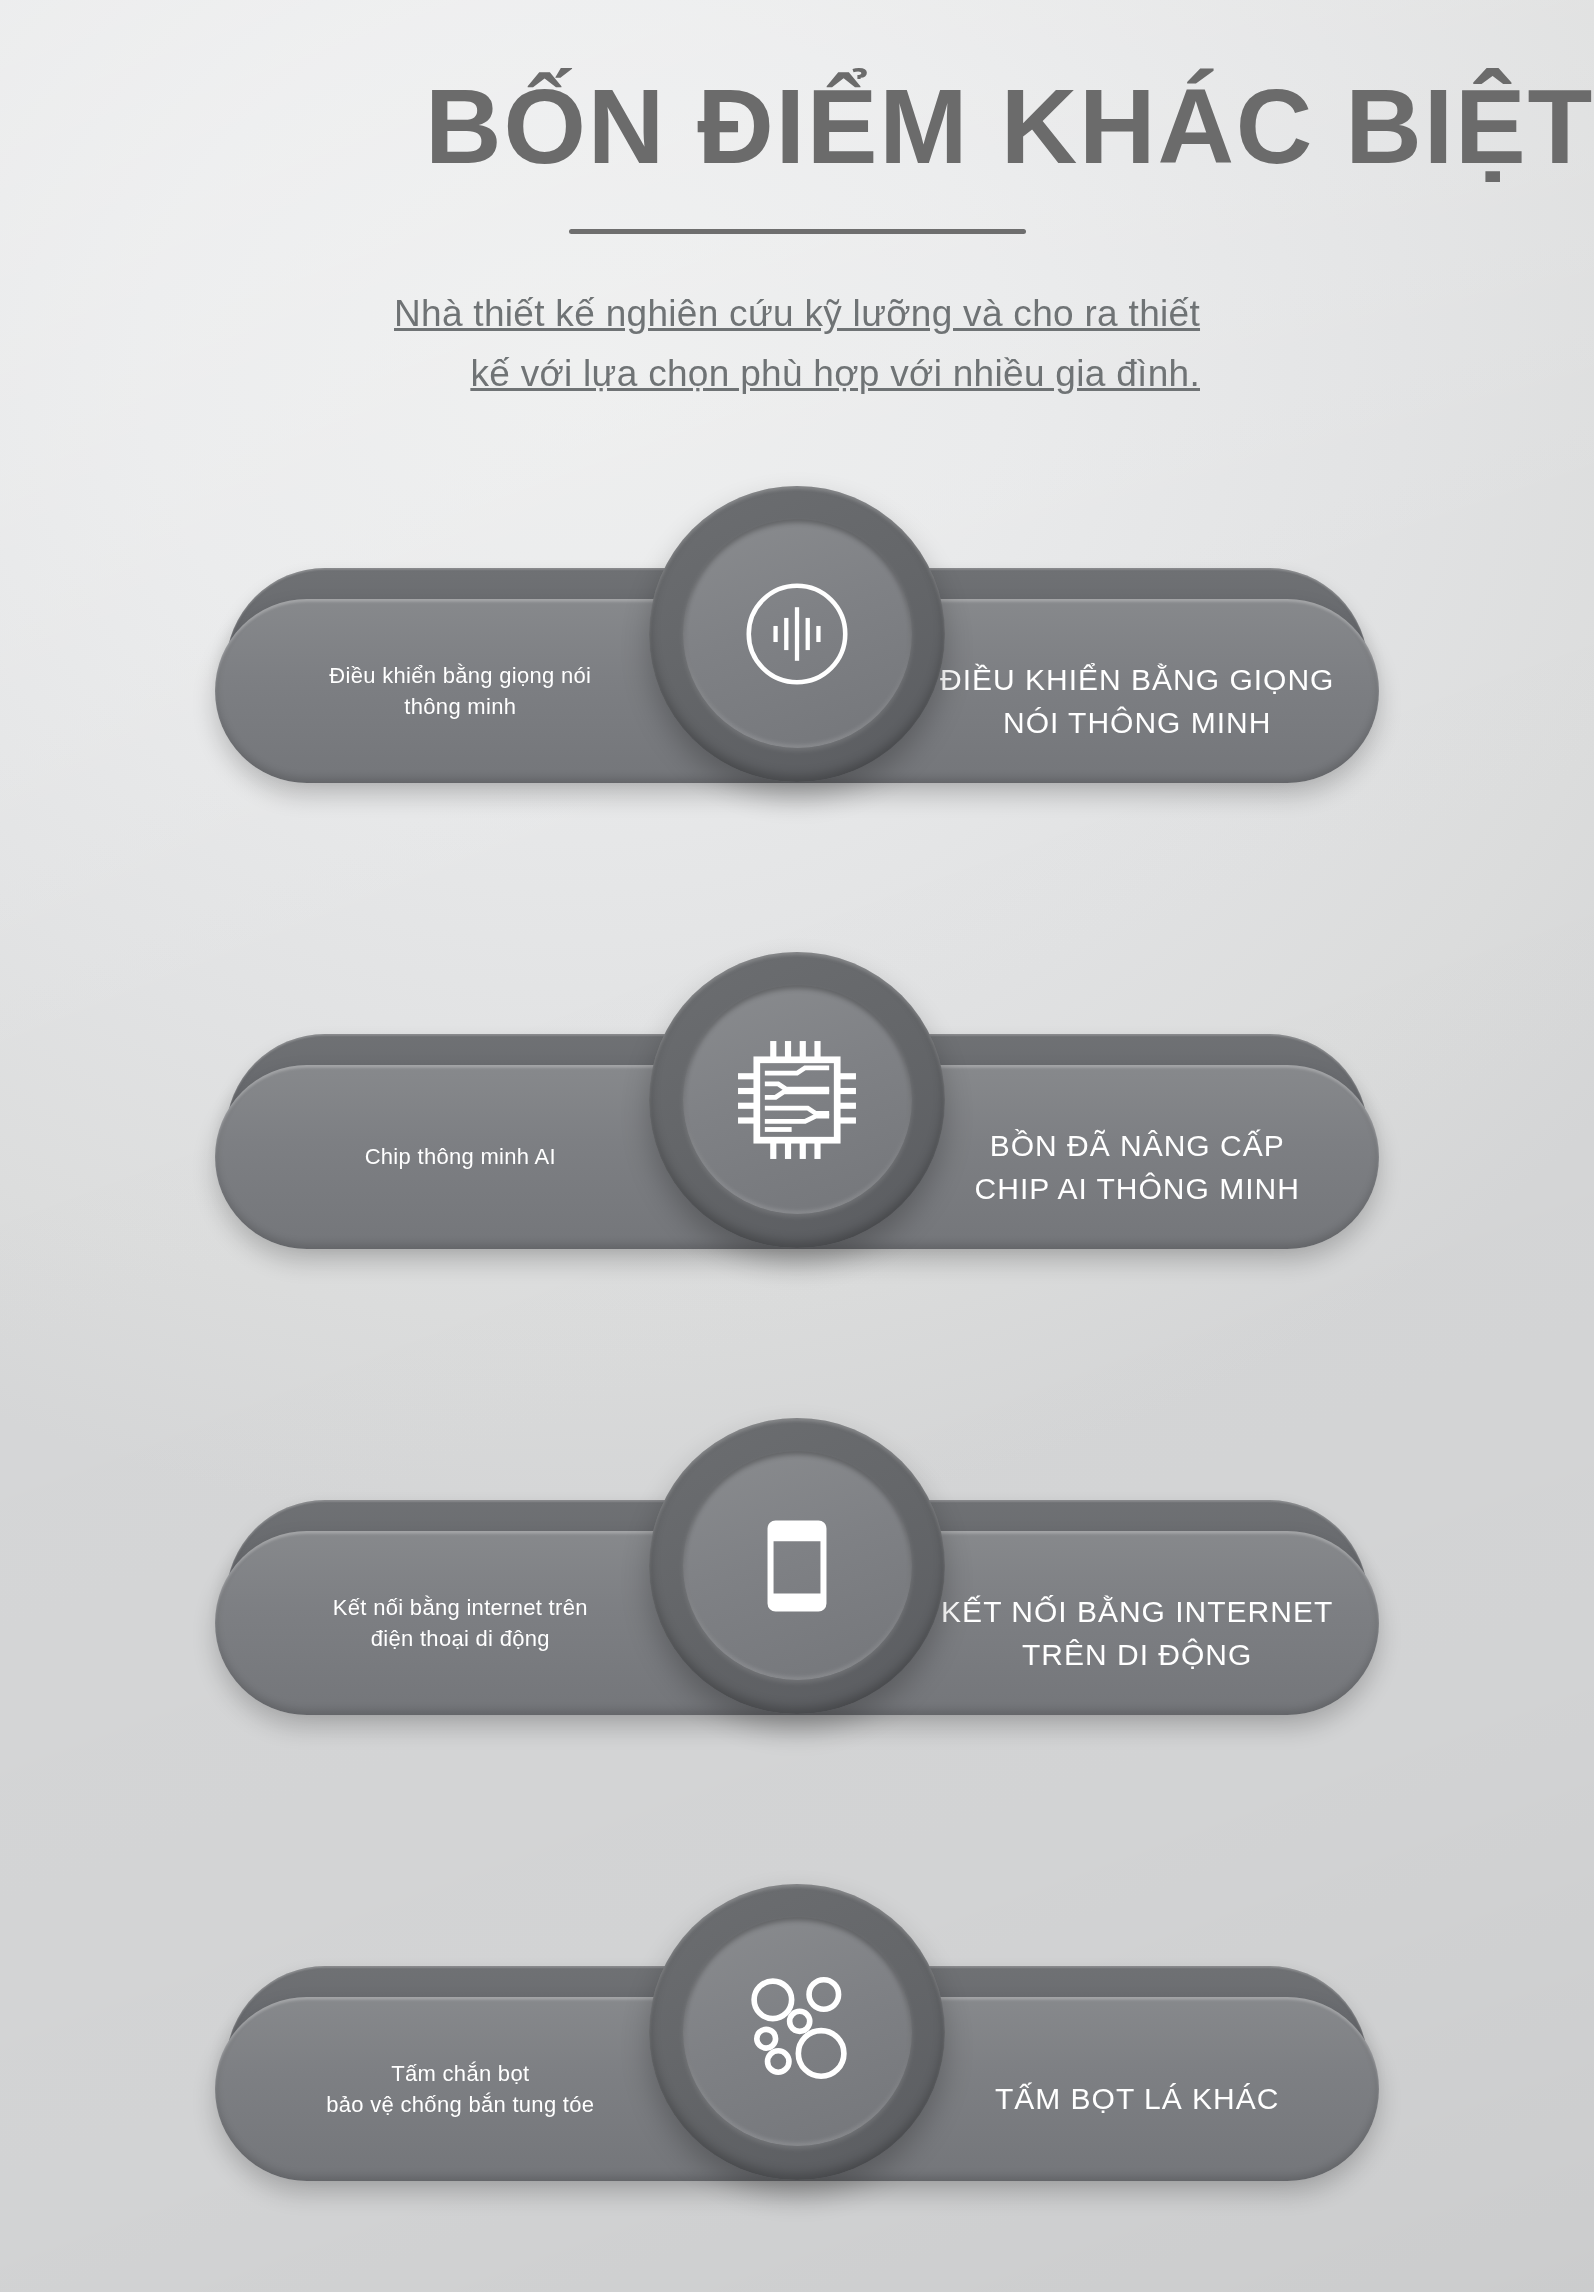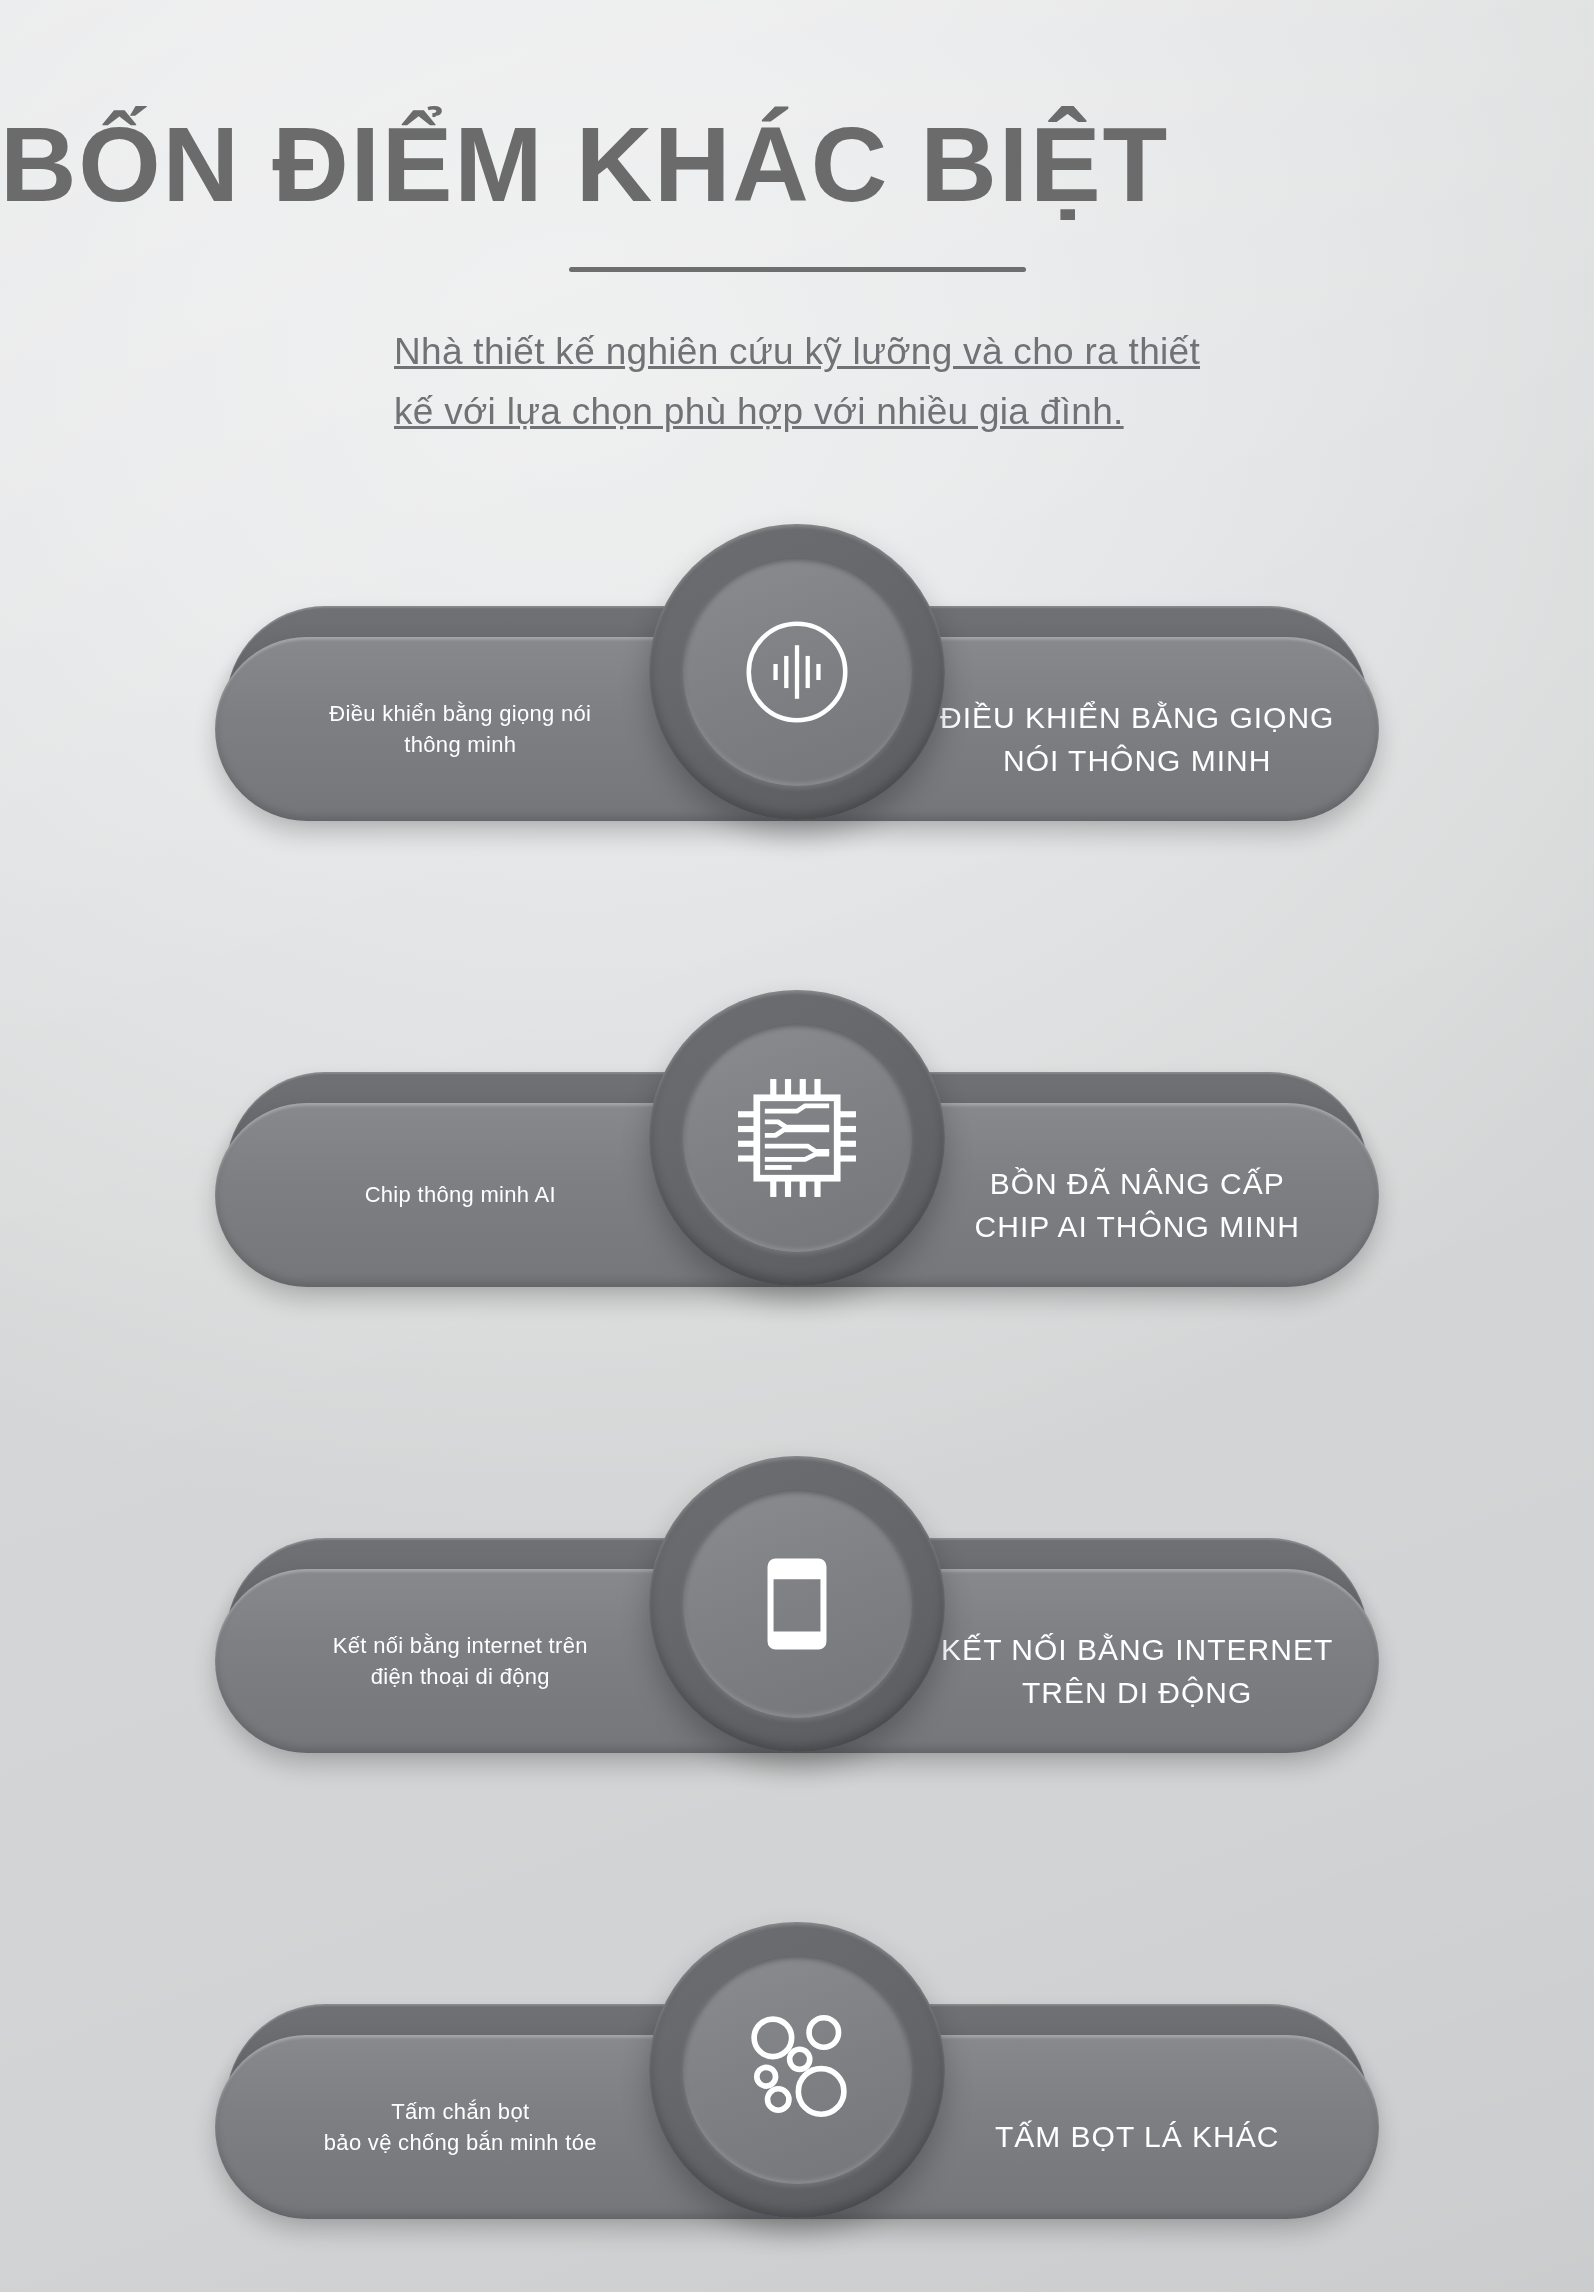--- a/index.html
+++ b/index.html
@@ -27,22 +27,22 @@
     content: "";
     position: absolute;
     inset: 0;
     background: linear-gradient(160deg, rgba(255,255,255,0.35) 0%, rgba(255,255,255,0.0) 38%, rgba(0,0,0,0.02) 78%, rgba(0,0,0,0.05) 100%);
     pointer-events: none;
   }
 
   
   .header {
     position: relative;
-    padding-top: 108px;
-    text-align: left;
+    padding-top: 70px;
+    text-align: right;
     z-index: 3;
   }
 
   .page-title {
     font-size: 106px;
     font-weight: 700;
     letter-spacing: 1.8px;
     color: #6b6b6b;
     line-height: 1.06;
     white-space: nowrap;
@@ -262,21 +262,21 @@
             </svg>
           </span>
         </div>
       </div>
     </div>
 
     <div class="row">
       <div class="pill-back"></div>
       <div class="pill-front">
         <div class="pill-label left">Tấm chắn bọt
-bảo vệ chống bắn minh tóe</div>
+bảo vệ chống bắn tung tóe</div>
         <div class="pill-label right">TẤM BỌT LÁ KHÁC</div>
       </div>
       <div class="medallion">
         <div class="medallion-inner">
           <span class="icon-slot">
             <svg viewBox="0 0 100 100" aria-hidden="true">
               <g fill="none" stroke="#ffffff" stroke-width="4.2">
                 <circle cx="32" cy="26" r="14"></circle>
                 <circle cx="70" cy="22" r="11"></circle>
                 <circle cx="52" cy="42" r="7.5"></circle>

